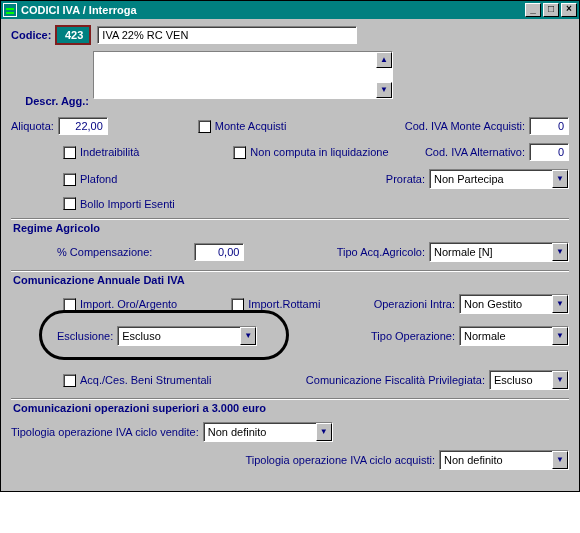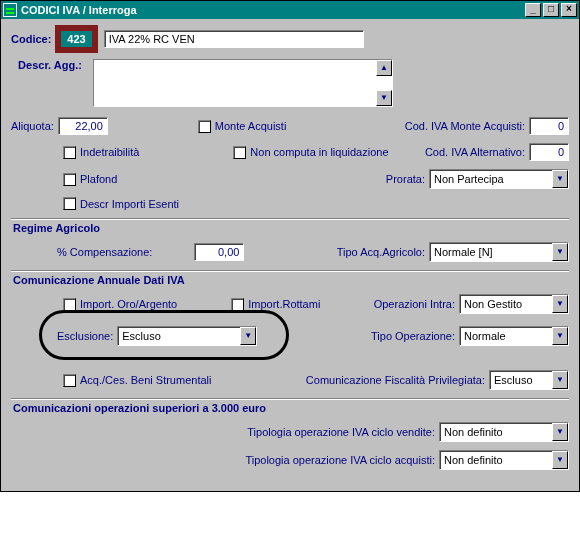--- a/index.html
+++ b/index.html
@@ -76,21 +76,21 @@
     font-weight: bold;
     margin-right: 4px;
     white-space: nowrap;
   }
   .label-plain { font-weight: normal; }
   .codebox {
     background: #008080;
     color: #fff;
     padding: 2px 6px;
     font-weight: bold;
-    border: 6px solid #7f1d1d;
+    border: 2px solid #7f1d1d;
     margin-right: 6px;
     min-width: 36px;
     text-align: right;
   }
   .textbox {
     background: #fff;
     border: 1px solid #000;
     border-top-color: #808080;
     border-left-color: #808080;
     border-right-color: #fff;
@@ -247,21 +247,21 @@
 
   <div class="client">
 
     <div class="row">
       <span class="label">Codice:</span>
       <span class="codebox">423</span>
       <input class="textbox wide" style="max-width: 260px;" value="IVA 22% RC VEN">
     </div>
 
     <div class="row" style="align-items:flex-start; margin-bottom:10px;">
-      <span class="label" style="width:78px; text-align:center;">Descr. Agg.:</span>
+      <span class="label" style="width:78px; text-align:right;margin-top:44px;">Descr. Agg.:</span>
       <div class="textarea-wrap" style="max-width:300px">
         <textarea class="textarea" style=""></textarea>
         <div class="scroll-arrow up">▲</div>
         <div class="scroll-arrow down">▼</div>
       </div>
     </div>
 
     <div class="grid-row">
       <div class="col">
         <span class="label label-plain">Aliquota:</span>
@@ -314,21 +314,21 @@
           <span class="sel-text">Non Partecipa</span>
           <div class="sel-btn">▼</div>
         </div>
       </div>
     </div>
 
     <div class="grid-row">
       <div class="col" style="margin-left:52px;">
         <div class="checkbox">
           <div class="cb"></div>
-          <span class="cb-label">Descr Importi Esenti</span>
+          <span class="cb-label">Bollo Importi Esenti</span>
         </div>
       </div>
     </div>
 
     <hr class="section-hr">
     <div class="section-title">Regime Agricolo</div>
 
     <div class="grid-row">
       <div class="col" style="margin-left:46px;gap:38px;">
         <span class="label label-plain">% Compensazione:</span>
@@ -402,21 +402,21 @@
         <div class="select" style="width:80px">
           <span class="sel-text">Escluso</span>
           <div class="sel-btn">▼</div>
         </div>
       </div>
     </div>
 
     <hr class="section-hr">
     <div class="section-title">Comunicazioni operazioni superiori a 3.000 euro</div>
 
-    <div class="grid-row" style="justify-content:flex-end">
+    <div class="grid-row" style="justify-content:flex-start">
       <span class="label label-plain">Tipologia operazione IVA ciclo vendite:</span>
       <div class="select" style="width:130px">
         <span class="sel-text">Non definito</span>
         <div class="sel-btn">▼</div>
       </div>
     </div>
 
     <div class="grid-row" style="justify-content:flex-end">
       <span class="label label-plain">Tipologia operazione IVA ciclo acquisti:</span>
       <div class="select" style="width:130px">

